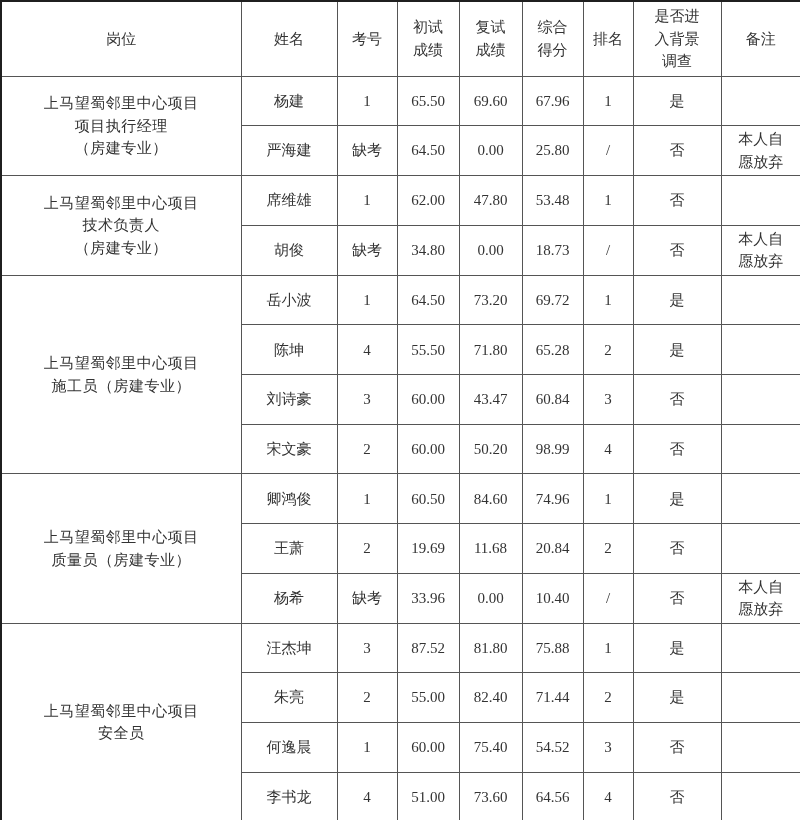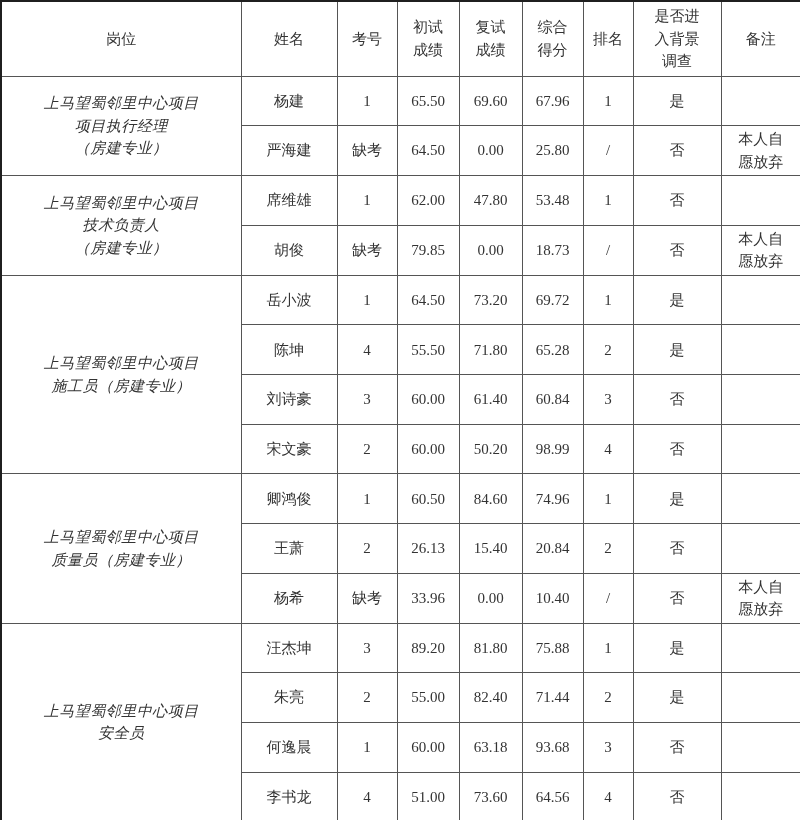--- a/index.html
+++ b/index.html
@@ -43,21 +43,20 @@
   tbody tr {
     height: 49.66px;
   }
   tbody tr.section-start td {
     border-top: 1.5px solid #3a3a3a;
   }
   td.pos-cell {
     line-height: 2.1;
     font-size: 15px;
     letter-spacing: 0.5px;
-    font-style: italic;
   }
   td.remark-cell {
     font-size: 14px;
     line-height: 1.45;
   }
   th.hdr {
     line-height: 1.55;
   }
 </style>
 </head>
@@ -130,21 +129,21 @@
       <td>62.00</td>
       <td>47.80</td>
       <td>53.48</td>
       <td>1</td>
       <td>否</td>
       <td class="remark-cell"></td>
     </tr>
     <tr>
       <td>胡俊</td>
       <td>缺考</td>
-      <td>79.85</td>
+      <td>34.80</td>
       <td>0.00</td>
       <td>18.73</td>
       <td>/</td>
       <td>否</td>
       <td class="remark-cell">本人自
 愿放弃</td>
     </tr>
 
     <tr class="section-start">
       <td class="pos-cell" rowspan="4">上马望蜀邻里中心项目
@@ -165,21 +164,21 @@
       <td>71.80</td>
       <td>65.28</td>
       <td>2</td>
       <td>是</td>
       <td class="remark-cell"></td>
     </tr>
     <tr>
       <td>刘诗豪</td>
       <td>3</td>
       <td>60.00</td>
-      <td>61.40</td>
+      <td>43.47</td>
       <td>60.84</td>
       <td>3</td>
       <td>否</td>
       <td class="remark-cell"></td>
     </tr>
     <tr>
       <td>宋文豪</td>
       <td>2</td>
       <td>60.00</td>
       <td>50.20</td>
@@ -197,22 +196,22 @@
       <td>60.50</td>
       <td>84.60</td>
       <td>74.96</td>
       <td>1</td>
       <td>是</td>
       <td class="remark-cell"></td>
     </tr>
     <tr>
       <td>王萧</td>
       <td>2</td>
-      <td>26.13</td>
-      <td>15.40</td>
+      <td>19.69</td>
+      <td>11.68</td>
       <td>20.84</td>
       <td>2</td>
       <td>否</td>
       <td class="remark-cell"></td>
     </tr>
     <tr>
       <td>杨希</td>
       <td>缺考</td>
       <td>33.96</td>
       <td>0.00</td>
@@ -221,43 +220,43 @@
       <td>否</td>
       <td class="remark-cell">本人自
 愿放弃</td>
     </tr>
 
     <tr class="section-start">
       <td class="pos-cell" rowspan="4">上马望蜀邻里中心项目
 安全员</td>
       <td>汪杰坤</td>
       <td>3</td>
-      <td>89.20</td>
+      <td>87.52</td>
       <td>81.80</td>
       <td>75.88</td>
       <td>1</td>
       <td>是</td>
       <td class="remark-cell"></td>
     </tr>
     <tr>
       <td>朱亮</td>
       <td>2</td>
       <td>55.00</td>
       <td>82.40</td>
       <td>71.44</td>
       <td>2</td>
       <td>是</td>
       <td class="remark-cell"></td>
     </tr>
     <tr>
       <td>何逸晨</td>
       <td>1</td>
       <td>60.00</td>
-      <td>63.18</td>
-      <td>93.68</td>
+      <td>75.40</td>
+      <td>54.52</td>
       <td>3</td>
       <td>否</td>
       <td class="remark-cell"></td>
     </tr>
     <tr>
       <td>李书龙</td>
       <td>4</td>
       <td>51.00</td>
       <td>73.60</td>
       <td>64.56</td>

